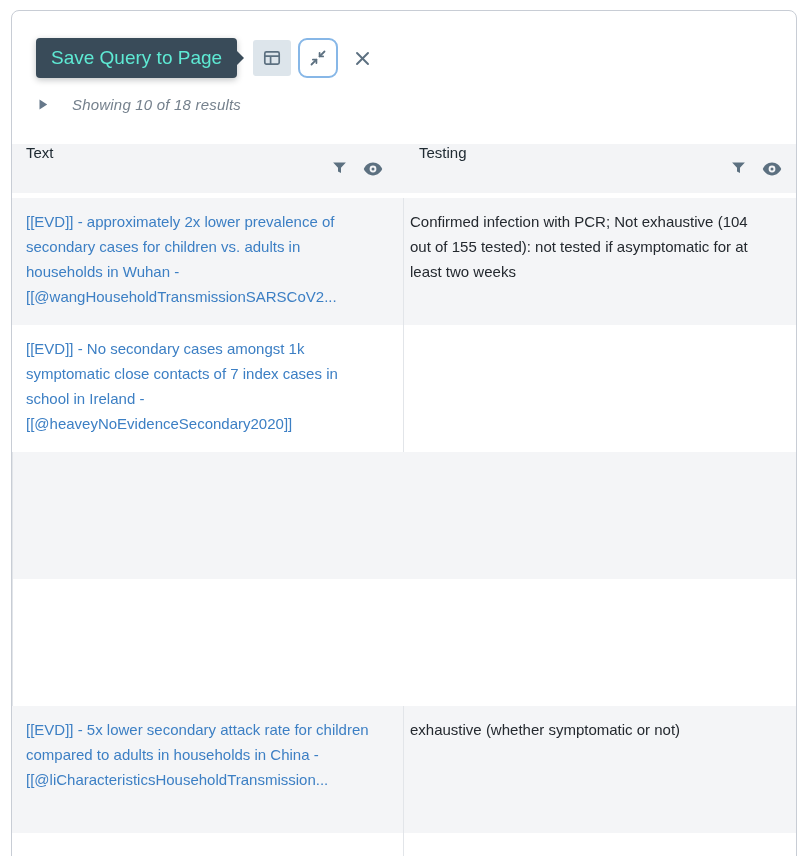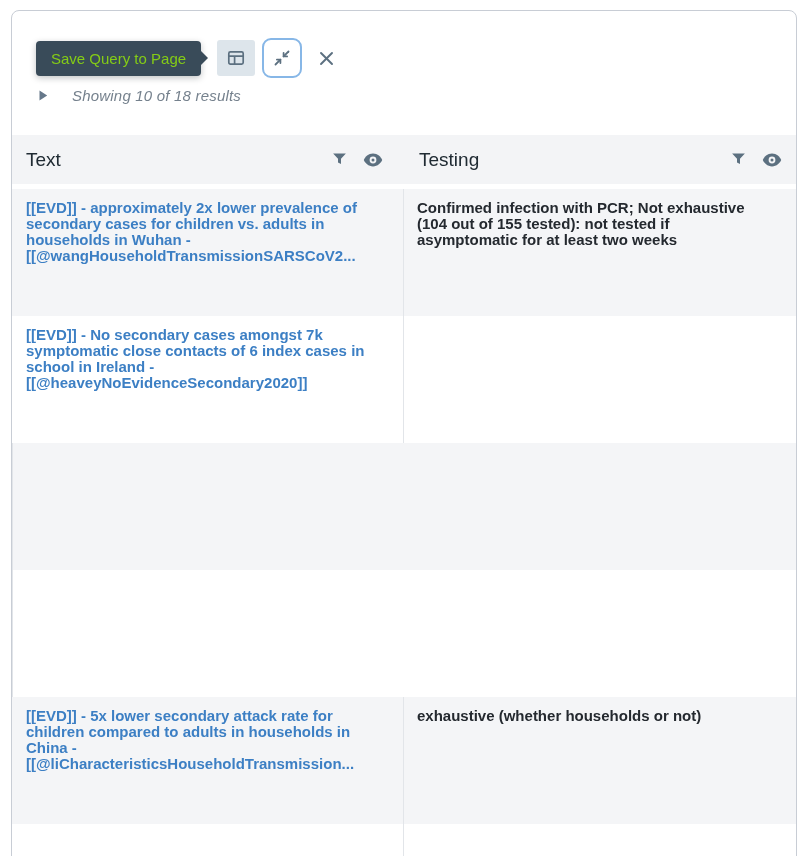--- a/index.html
+++ b/index.html
@@ -20,54 +20,54 @@
   .card{
     position:absolute;left:11px;top:10px;width:786px;height:1100px;
     background:#fff;border:1px solid var(--card-border);border-radius:8px;
     overflow:hidden;
   }
   
   .card-head{padding:26px 20px 0 24px;}
   .title-row{display:flex;align-items:center;height:42px;}
   .query-title{font-size:20px;font-weight:700;color:#3a4149;letter-spacing:.2px;flex:1;}
   .tooltip{
-    position:relative;background:var(--tooltip-bg);color:#84cc16;
-    font-size:15px;padding:9px 15px;border-radius:4px;white-space:nowrap;
+    position:relative;background:var(--tooltip-bg);color:#5eead4;
+    font-size:19px;padding:9px 15px;border-radius:4px;white-space:nowrap;
     box-shadow:0 2px 6px rgba(16,22,26,.25);margin-right:16px;
   }
   .tooltip::after{
     content:"";position:absolute;right:-7px;top:50%;transform:translateY(-50%);
     border-top:8px solid transparent;border-bottom:8px solid transparent;
     border-left:8px solid var(--tooltip-bg);
   }
   .btn{display:flex;align-items:center;justify-content:center;cursor:pointer;}
   .btn-table{width:38px;height:36px;background:#dde5eb;border-radius:3px;}
   .btn-minimize{width:40px;height:40px;background:#fff;border:2px solid var(--focus-ring);
     border-radius:9px;margin-left:7px;}
   .btn-close{width:30px;height:36px;margin-left:9px;background:transparent;}
   
-  .summary-row{display:flex;align-items:center;margin-top:4px;height:24px;padding-left:3px;}
+  .summary-row{display:flex;align-items:center;margin-top:13px;height:24px;padding-left:3px;}
   .caret{margin-right:24px;display:flex;align-items:center;cursor:pointer;}
   .summary-text{font-size:15px;font-style:italic;color:var(--muted);letter-spacing:.2px;}
   
   .results-table{margin-top:28px;width:100%;}
   .t-head{display:flex;background:var(--header-bg);height:54px;border-bottom:5px solid #fff;}
-  .t-head .hcell{display:flex;align-items:center;font-size:19px;color:#202b33;}
+  .t-head .hcell{display:flex;font-size:15px;color:#202b33;}
   .hcell-text{width:391px;padding:0 20px 0 14px;}
   .hcell-testing{flex:1;padding:0 14px 0 16px;}
   .hcell .label{flex:1;}
   .hicon{margin-left:16px;cursor:pointer;display:flex;align-items:center;}
   .t-row{display:flex;min-height:127px;}
   .t-row:nth-child(odd){background:var(--stripe);}
   .t-row:nth-child(even){background:#ffffff;}
-  .cell{font-size:15px;line-height:16px;padding:11px 26px 12px 14px;font-weight:bold;}
+  .cell{font-size:15px;line-height:25px;padding:11px 26px 12px 14px;}
   .cell-text{width:391px;}
   .cell-text span{color:var(--link-blue);cursor:pointer;}
   .cell-testing{flex:1;border-left:1px solid var(--divider);color:var(--text-dark);
-    padding-left:13px;}
+    padding-left:6px;}
   svg{display:block;}
 </style>
 </head>
 <body>
 
 <div class="card">
 
   <div class="card-head">
     <div class="title-row">
 
@@ -150,32 +150,32 @@
         </span>
       </div>
     </div>
 
     <div>
       <div class="t-row">
         <div class="cell cell-text"><span>[[EVD]] - approximately 2x lower prevalence of secondary cases for children vs. adults in households in Wuhan - [[@wangHouseholdTransmissionSARSCoV2...</span></div>
         <div class="cell cell-testing">Confirmed infection with PCR; Not exhaustive (104 out of 155 tested): not tested if asymptomatic for at least two weeks</div>
       </div>
       <div class="t-row">
-        <div class="cell cell-text"><span>[[EVD]] - No secondary cases amongst 7k symptomatic close contacts of 6 index cases in school in Ireland - [[@heaveyNoEvidenceSecondary2020]]</span></div>
+        <div class="cell cell-text"><span>[[EVD]] - No secondary cases amongst 1k symptomatic close contacts of 7 index cases in school in Ireland - [[@heaveyNoEvidenceSecondary2020]]</span></div>
         <div class="cell cell-testing"></div>
       </div>
       <div class="t-row">
         <div class="cell cell-testing"></div>
       </div>
       <div class="t-row">
         <div class="cell cell-testing"></div>
       </div>
       <div class="t-row">
         <div class="cell cell-text"><span>[[EVD]] - 5x lower secondary attack rate for children compared to adults in households in China - [[@liCharacteristicsHouseholdTransmission...</span></div>
-        <div class="cell cell-testing">exhaustive (whether households or not)</div>
+        <div class="cell cell-testing">exhaustive (whether symptomatic or not)</div>
       </div>
       <div class="t-row">
         <div class="cell cell-text"><span></span></div>
         <div class="cell cell-testing"></div>
       </div>
     </div>
 
   </div>
 </div>
 

